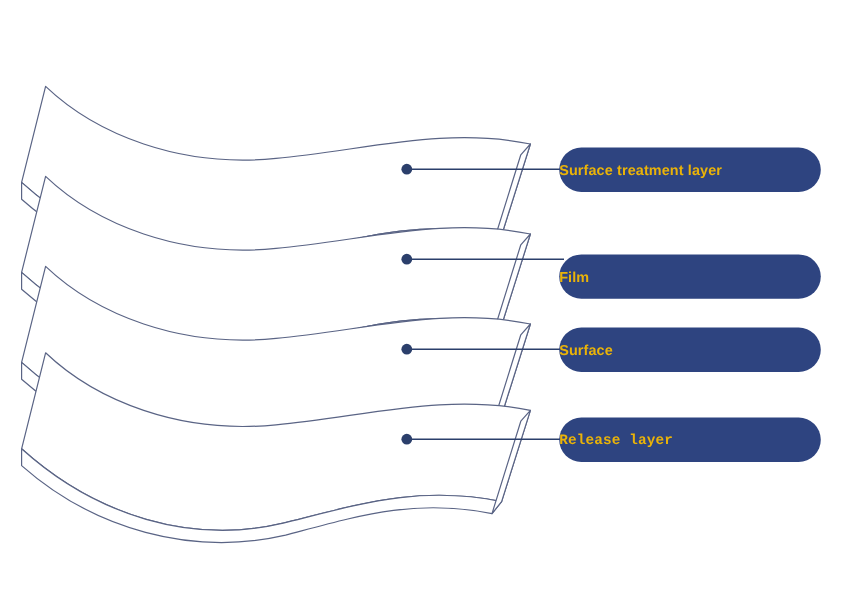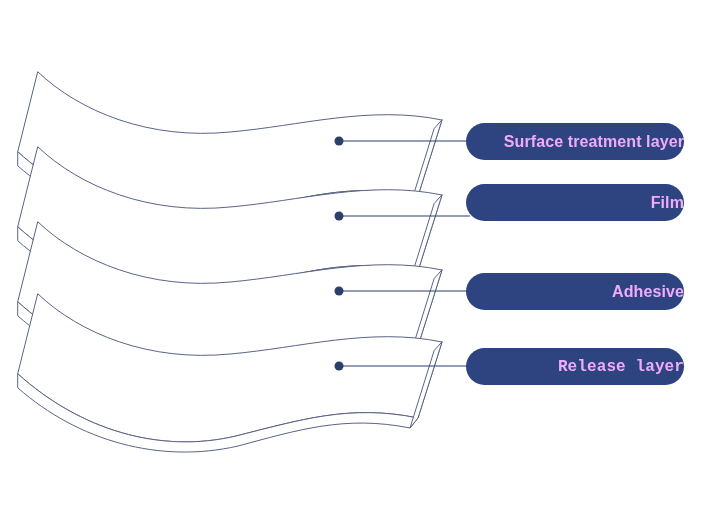--- a/index.html
+++ b/index.html
@@ -41,25 +41,25 @@
   .connector-dot {
     fill: #2b3f6b;
   }
   .pill {
     position: absolute;
     height: 37px;
     width: 218px;
     left: 466px;
     border-radius: 19px;
     background: #2e4480;
-    color: #f0abfc;
+    color: #eab308;
     display: flex;
     align-items: center;
-    justify-content: flex-end;
-    font-size: 16px;
+    justify-content: flex-start;
+    font-size: 12px;
     font-weight: bold;
     letter-spacing: 0.1px;
     white-space: nowrap;
     box-sizing: border-box;
   }
   .pill-label {
     pointer-events: none;
   }
 </style>
 </head>
@@ -158,23 +158,23 @@
     </g>
     <g>
       <line class="connector-line" x1="338" y1="366" x2="470" y2="366"></line>
       <circle class="connector-dot" cx="339" cy="366" r="4.5"></circle>
     </g>
   </svg>
 
   <div class="pill" style="top:123px;">
     <span class="pill-label">Surface treatment layer</span>
   </div>
-  <div class="pill" style="top:184px;">
+  <div class="pill" style="top:212px;">
     <span class="pill-label">Film</span>
   </div>
   <div class="pill" style="top:273px;">
-    <span class="pill-label">Adhesive</span>
+    <span class="pill-label">Surface</span>
   </div>
   <div class="pill" style="top:348px;font-family:Liberation Mono, monospace;">
     <span class="pill-label">Release layer</span>
   </div>
 
 </div>
 
 </body></html>

